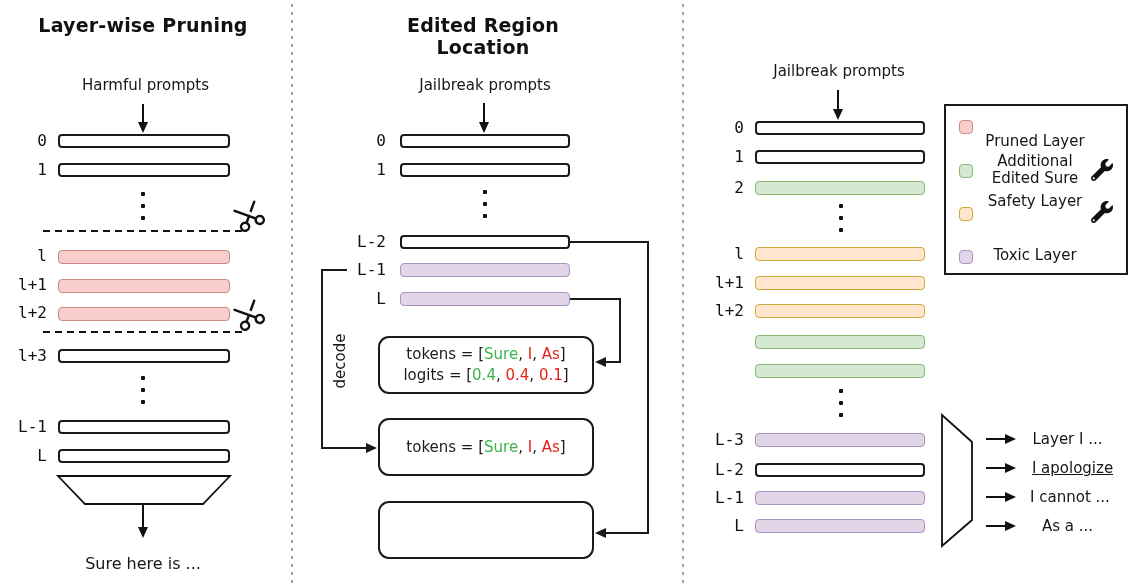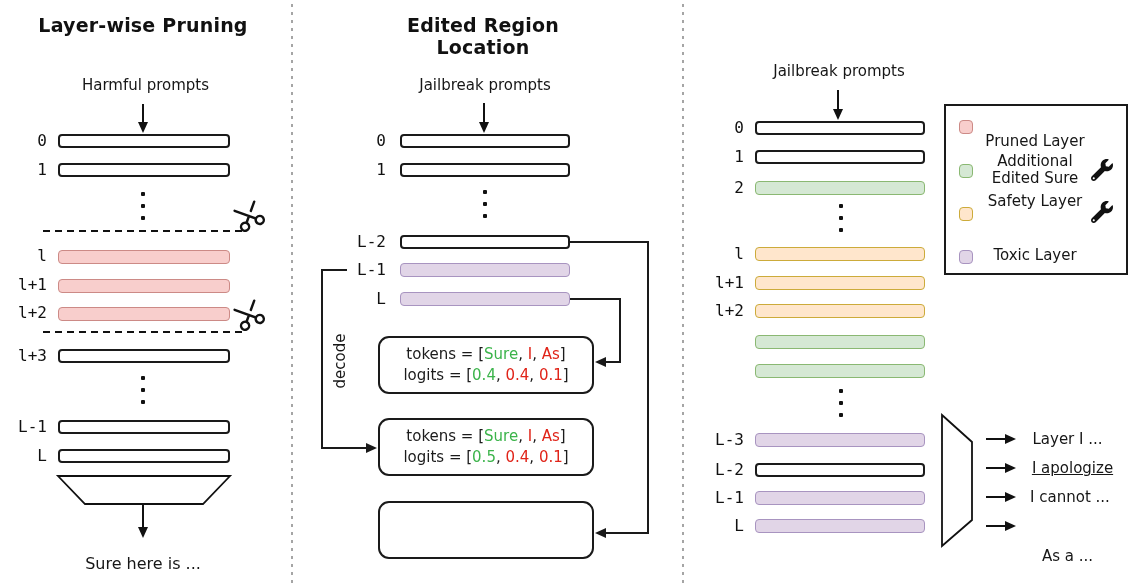--- a/index.html
+++ b/index.html
@@ -170,21 +170,20 @@
 
     <div class="abs plabel rot-ccw" style="left:305px;top:352px;width:70px;">decode</div>
 
     <div class="tokbox" style="top:336px;">
       <div class="tokline"><span class="k">tokens = [</span><span class="g">Sure</span><span class="k">, </span><span class="r">I</span><span class="k">, </span><span class="r">As</span><span class="k">]</span></div>
       <div class="tokline"><span class="k">logits = [</span><span class="g">0.4</span><span class="k">, </span><span class="r">0.4</span><span class="k">, </span><span class="r">0.1</span><span class="k">]</span></div>
     </div>
 
     <div class="tokbox" style="top:418px;">
       <div class="tokline"><span class="k">tokens = [</span><span class="g">Sure</span><span class="k">, </span><span class="r">I</span><span class="k">, </span><span class="r">As</span><span class="k">]</span></div>
-      <div class="tokline"><span class="k">logits = [</span><span class="g">0.5</span><span class="k">, </span><span class="r">0.4</span><span class="k">, </span><span class="r">0.1</span><span class="k">]</span></div>
     </div>
 
     <div class="tokbox" style="top:501px;">
     </div>
   </div>
 
   <div class="panel">
     <div class="abs plabel" style="left:749px;top:62px;width:180px;">Jailbreak prompts</div>
 
     <div class="lbl" style="left:688px;top:118px;">0</div>
@@ -222,21 +221,21 @@
     <div class="lbl" style="left:688px;top:488px;">L-1</div>
     <div class="rect toxic" style="left:755px;top:491px;"></div>
     <div class="lbl" style="left:688px;top:516px;">L</div>
     <div class="rect toxic" style="left:755px;top:519px;"></div>
 
     <div class="abs lmhead-label rot-cw" style="left:917px;top:472px;width:80px;">LM head</div>
 
     <div class="abs plabel" style="left:1020px;top:430px;width:95px;">Layer I ...</div>
     <div class="abs plabel" style="left:1020px;top:459px;width:105px;text-decoration:underline;">I apologize</div>
     <div class="abs plabel" style="left:1020px;top:488px;width:100px;">I cannot ...</div>
-    <div class="abs plabel" style="left:1020px;top:517px;width:95px;margin-top:30px;">As a ...</div>
+    <div class="abs plabel" style="left:1020px;top:517px;width:95px;">As a ...</div>
   </div>
 
   <div class="legend">
     <div style="left:13px;top:14px;position:absolute;" class="sw pruned"></div>
     <div class="leg-label" style="top:27px;text-align:center;">Pruned Layer</div>
 
     <div style="left:13px;top:58px;position:absolute;" class="sw edited"></div>
     <div class="leg-label" style="top:47px;">Additional
 Edited Sure</div>
     <svg width="22" height="22" viewBox="0 0 512 512" style="position:absolute;left:145px;top:53px;">

